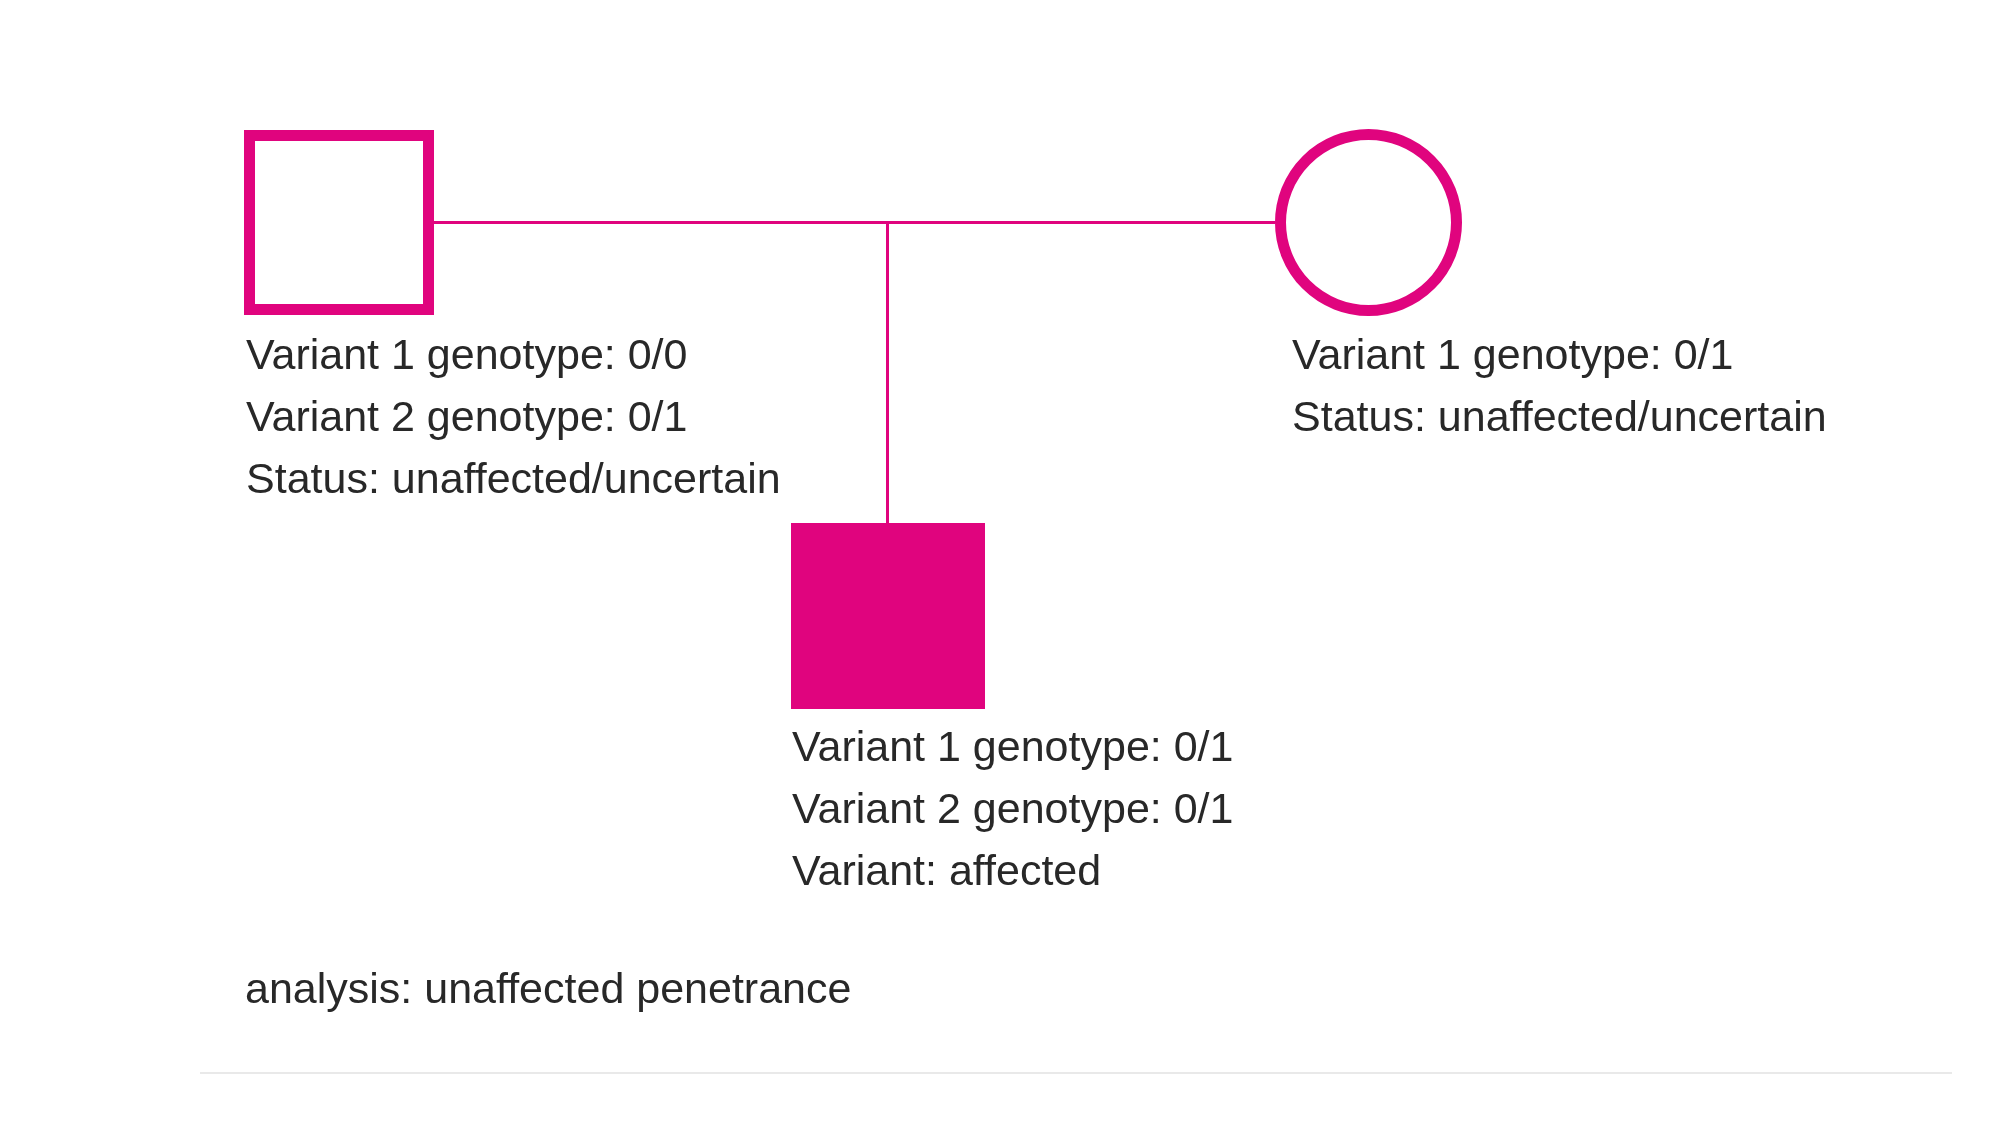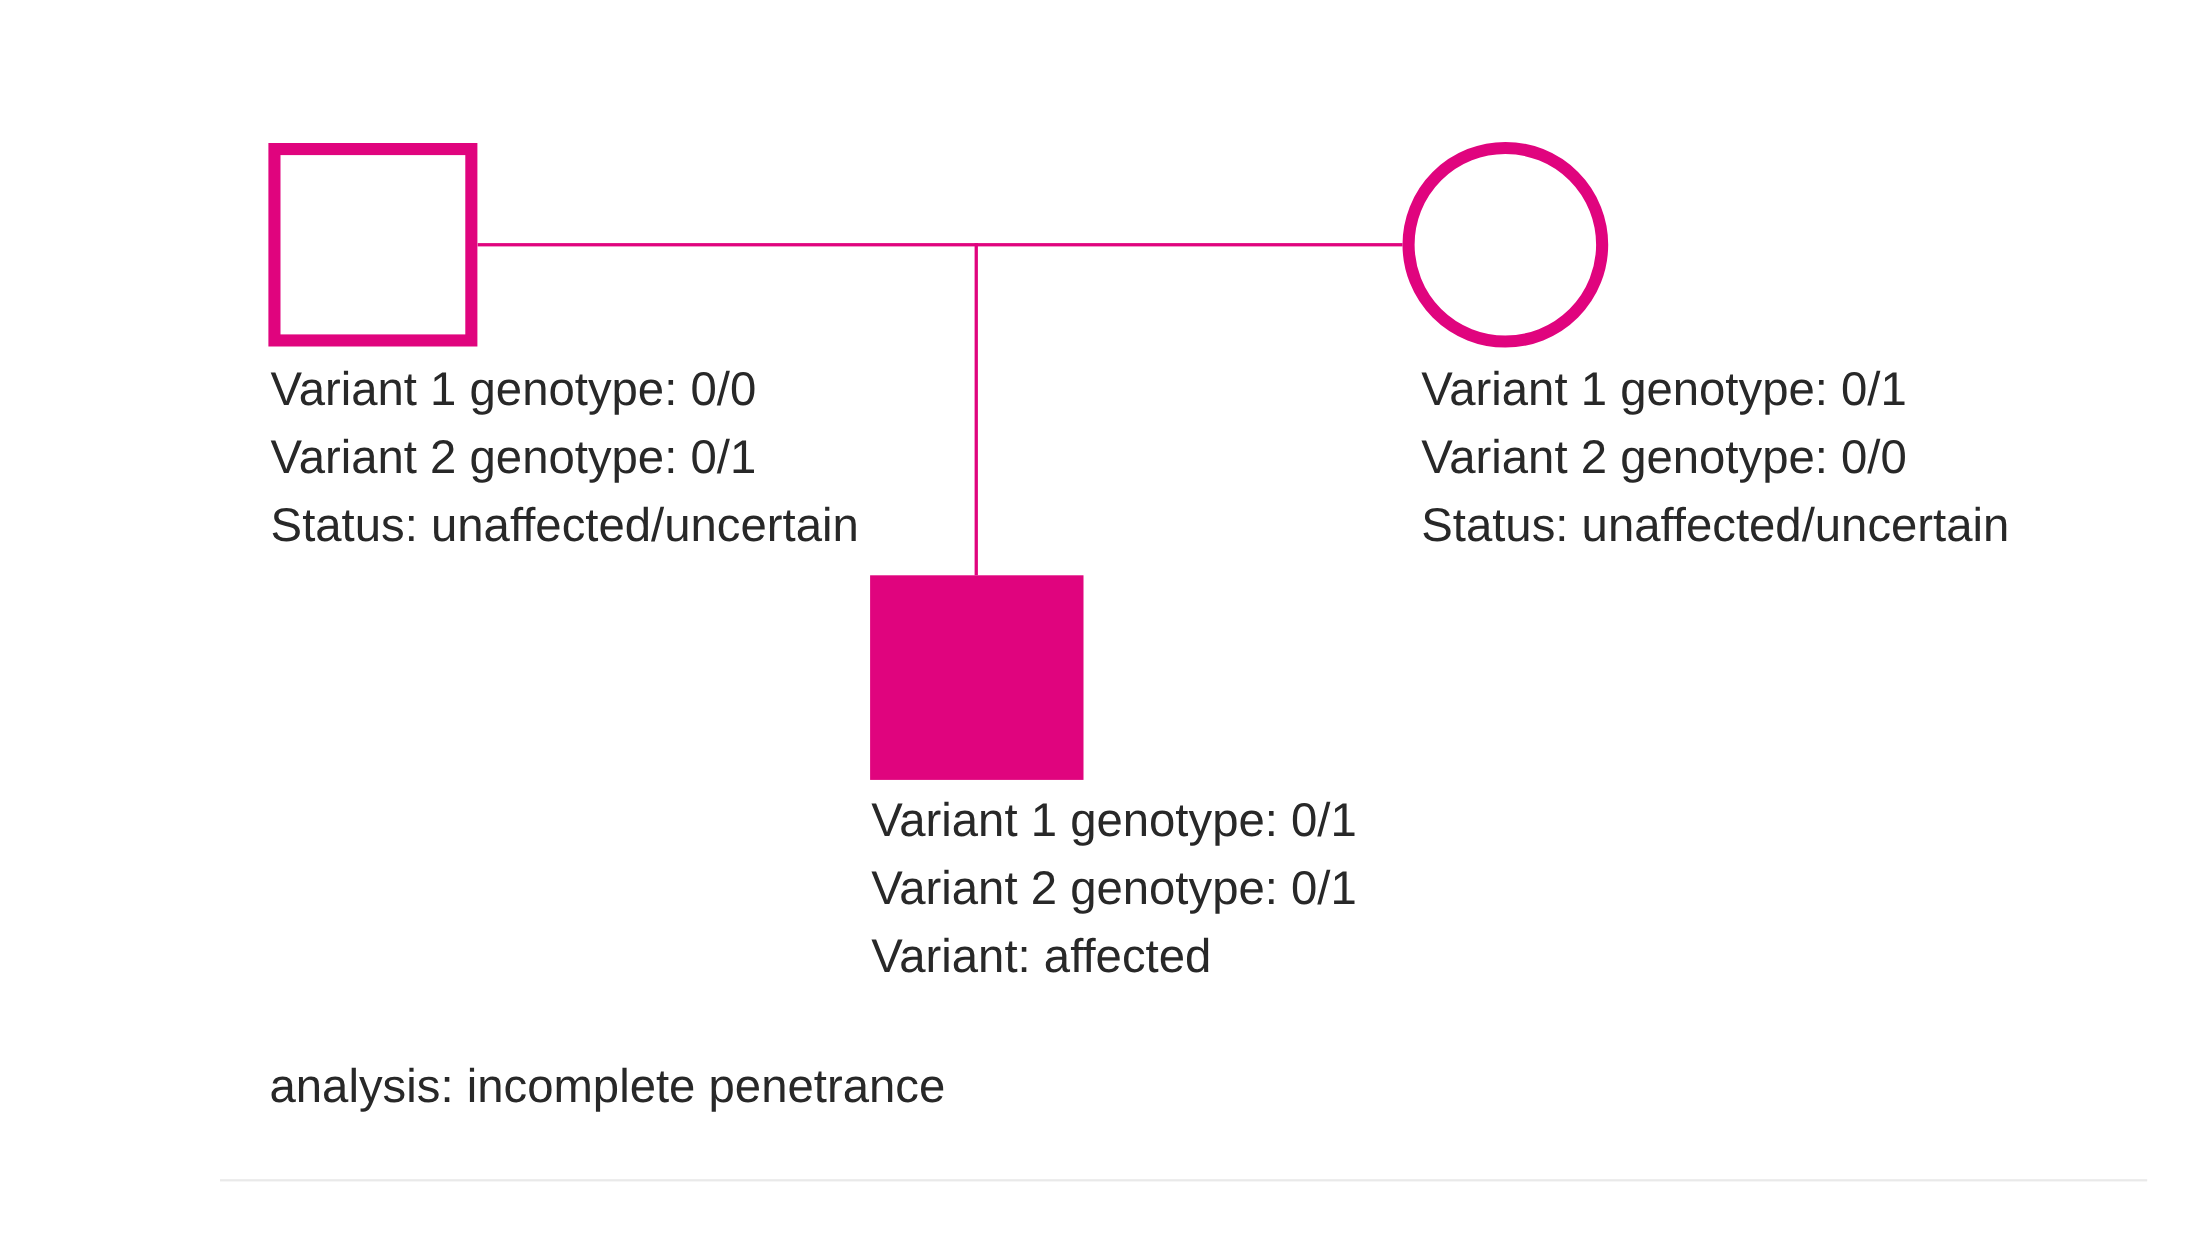--- a/index.html
+++ b/index.html
@@ -65,27 +65,26 @@
   <div class="symbol filled" id="child-symbol"></div>
 
   <div class="label" id="father-label">
     <div>Variant 1 genotype: 0/0</div>
     <div>Variant 2 genotype: 0/1</div>
     <div>Status: unaffected/uncertain</div>
   </div>
 
   <div class="label" id="mother-label">
     <div>Variant 1 genotype: 0/1</div>
-    <div>Variant 2 genotype: 0/0</div>
     <div>Status: unaffected/uncertain</div>
   </div>
 
   <div class="label" id="child-label">
     <div>Variant 1 genotype: 0/1</div>
     <div>Variant 2 genotype: 0/1</div>
     <div>Variant: affected</div>
   </div>
 
-  <div class="label" id="analysis-note">analysis: incomplete penetrance</div>
+  <div class="label" id="analysis-note">analysis: unaffected penetrance</div>
 
   <div id="divider"></div>
 
 </div>
 
 </body></html>

